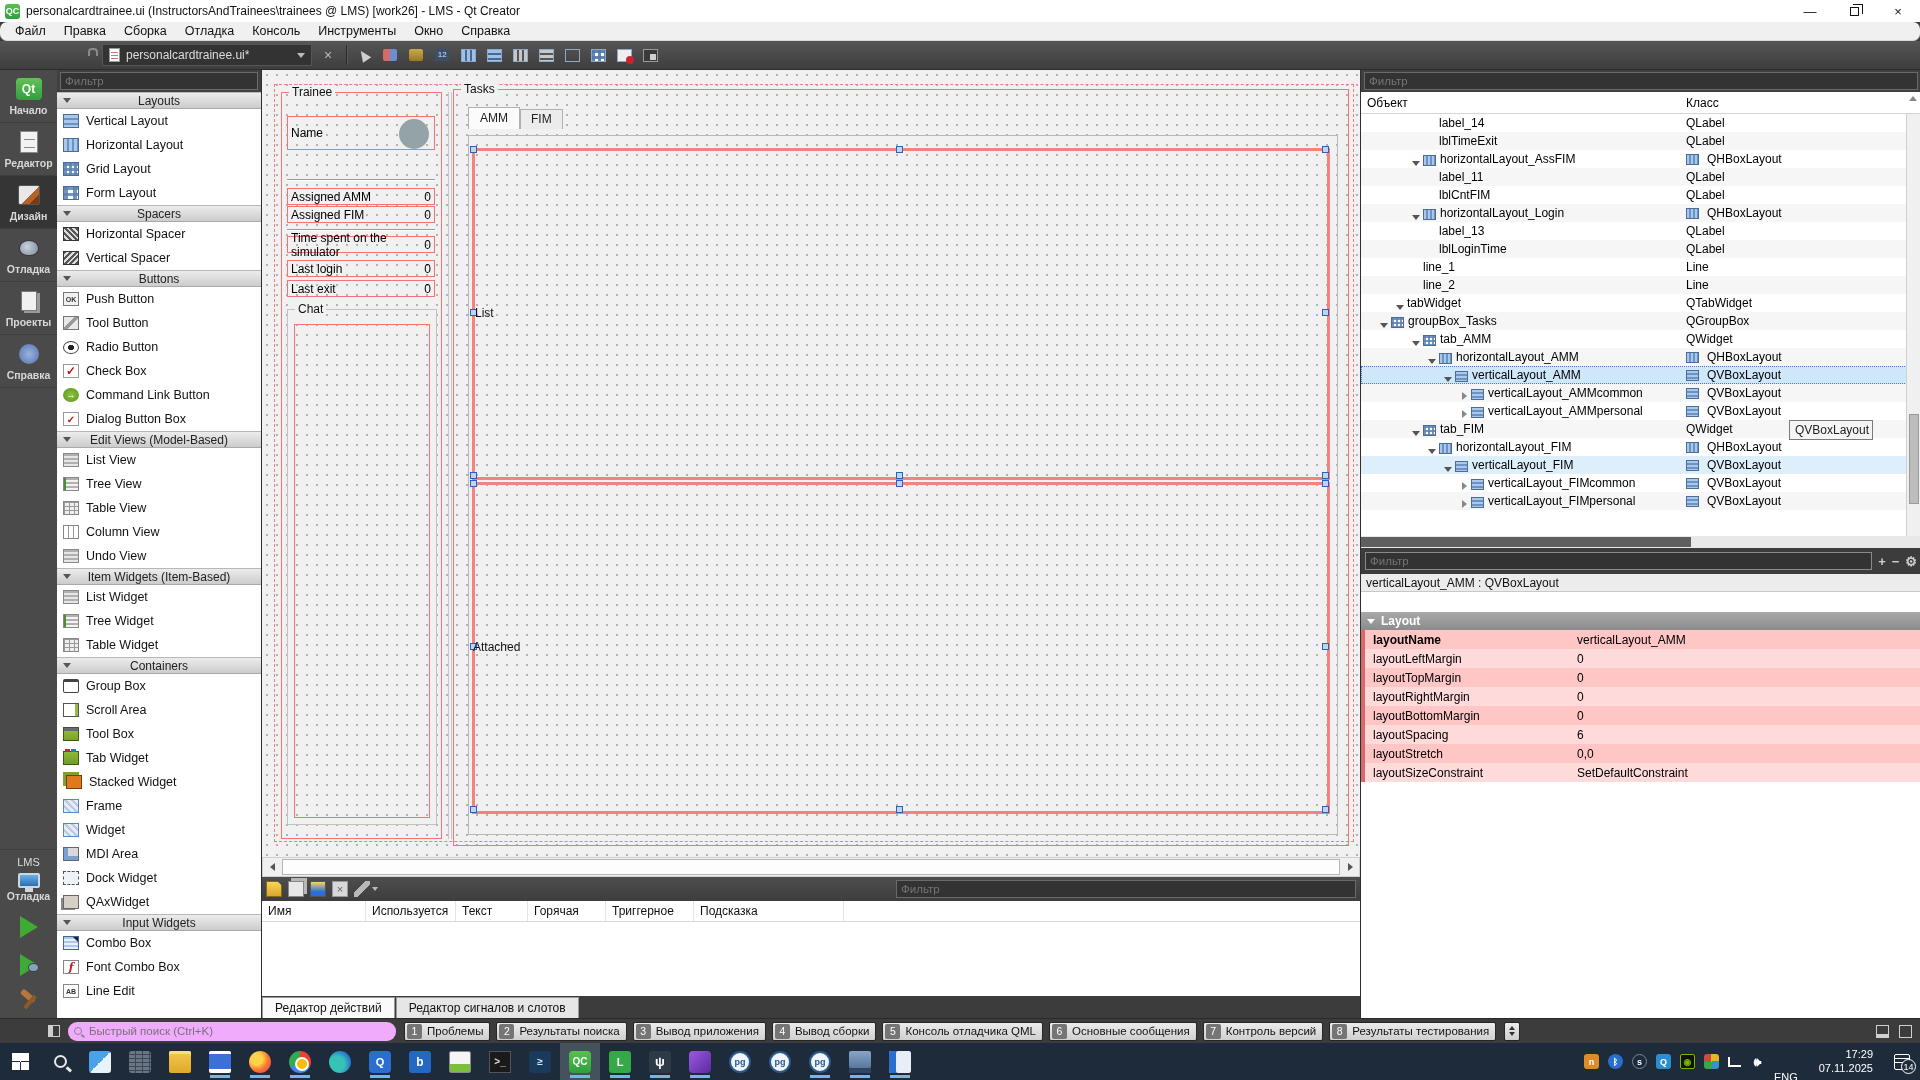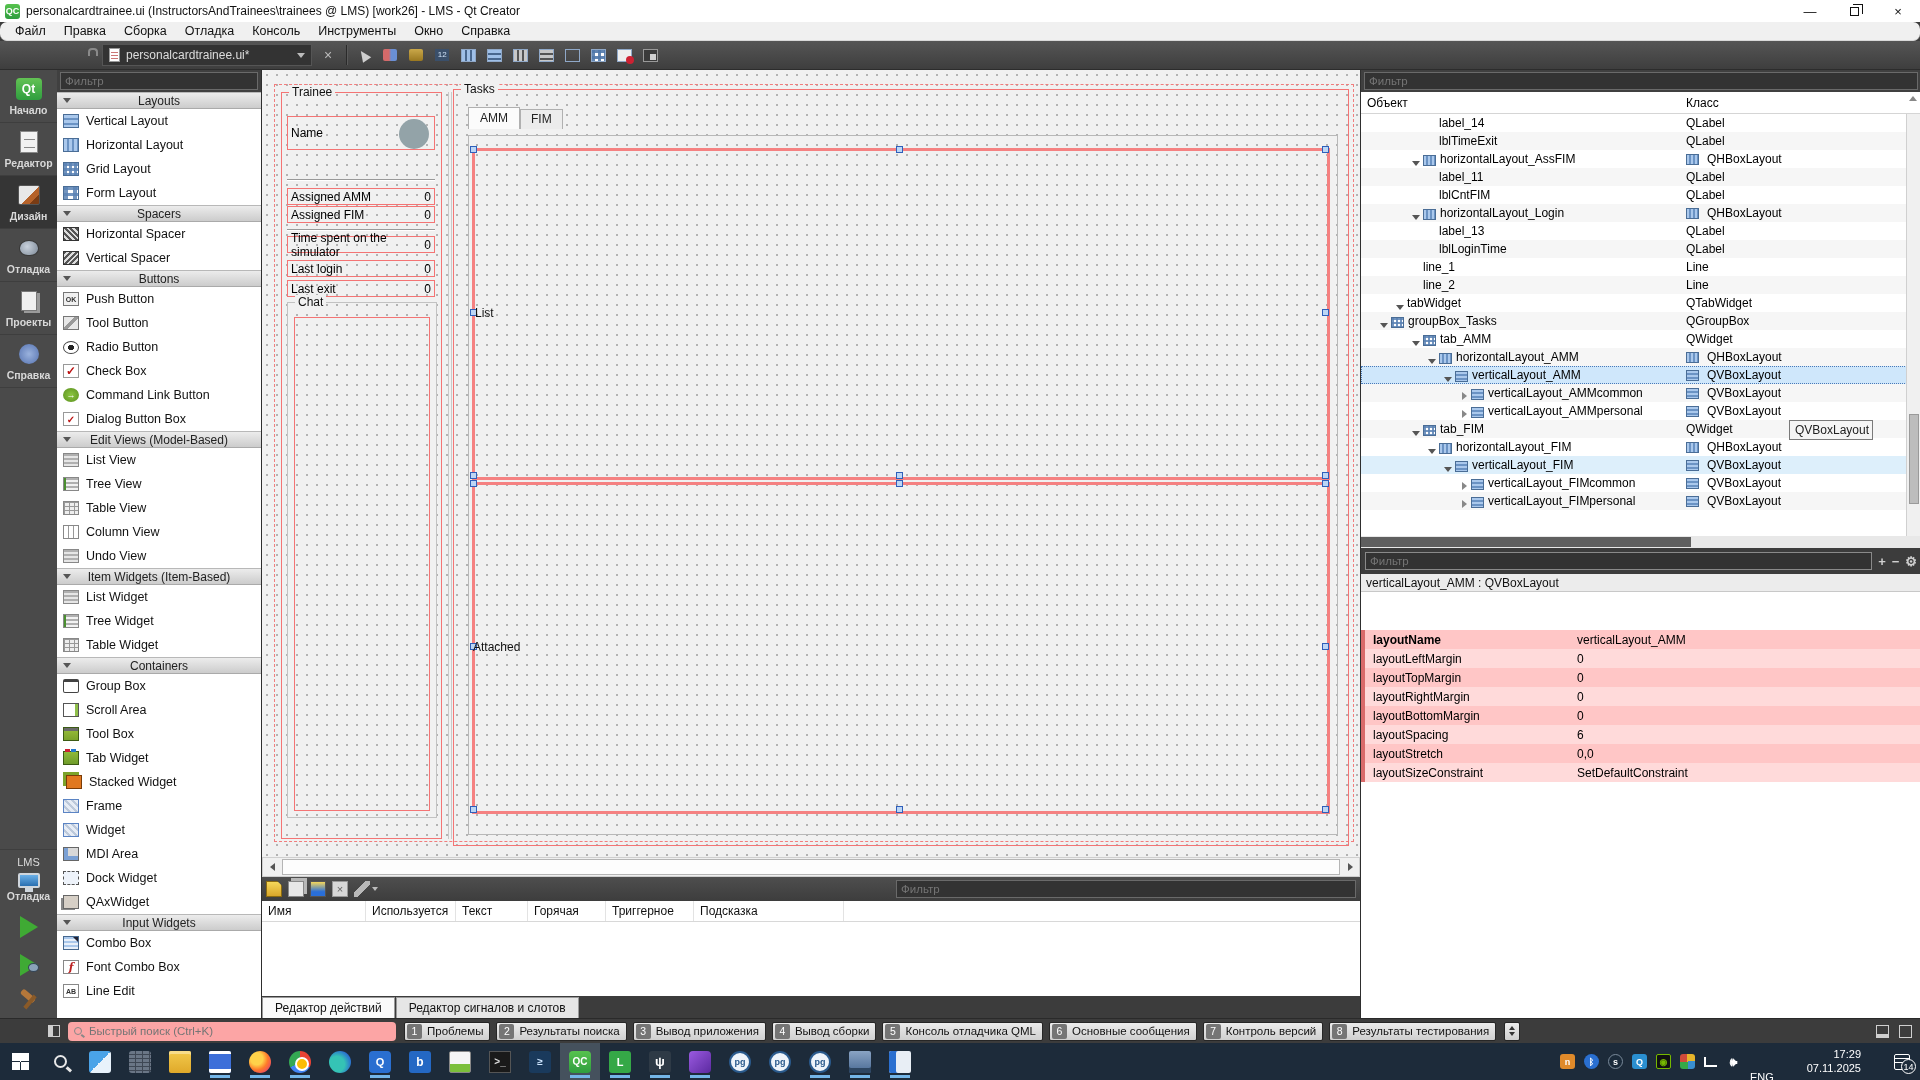--- a/index.html
+++ b/index.html
@@ -116,21 +116,21 @@
   .canvas{position:absolute;left:0;top:0;width:1098px;height:787px;background-color:#f1f1f1;background-image:radial-gradient(circle,#b3b3b3 1px,transparent 1.4px);background-size:10px 10px;overflow:hidden;}
   .form-dashed{position:absolute;left:12px;top:14px;width:1080px;height:758px;border:1px dashed #f27d7d;}
   .redbox{border:1px solid #f47474;position:absolute;background:transparent;}
   .grouptitle{position:absolute;top:-8px;left:7px;background:#f1f1f1;padding:0 3px;font-size:12px;color:#111;}
   .trainee{left:19px;top:22px;width:161px;height:747px;}
   .namebox{left:5px;top:23px;width:148px;height:34px;display:flex;align-items:center;}
   .namebox .lbl{margin-left:3px;font-size:12px;}
   .avatar{position:absolute;right:5px;top:2px;width:30px;height:30px;border-radius:50%;background:#93a3a8;}
   .hline{position:absolute;left:5px;width:148px;height:2px;border-top:1px solid #9a9a9a;border-bottom:1px solid #fff;}
   .fieldrow{position:absolute;left:5px;width:148px;height:17px;border:1px solid #f47474;display:flex;align-items:center;justify-content:space-between;padding:0 3px;font-size:12px;}
-  .chatgroup{position:absolute;left:5px;top:209px;width:150px;height:516px;border:1px solid #c2c2c2;}
+  .chatgroup{position:absolute;left:5px;top:216px;width:150px;height:516px;border:1px solid #c2c2c2;}
   .chatgroup .grouptitle{background:#f1f1f1;}
   .chatinner{position:absolute;left:6px;top:14px;width:136px;height:494px;border:1px solid #f47474;}
   .vsep{position:absolute;top:22px;height:747px;width:1px;background:#c9c9c9;}
   .tasks{left:191px;top:19px;width:896px;height:757px;}
   .tabbar{position:absolute;left:14px;top:19px;height:20px;display:flex;align-items:flex-end;}
   .tab{border:1px solid #b0b0b0;border-bottom:none;padding:2px 10px 3px;font-size:12px;background:#ececec;color:#222;}
   .tab.active{background:#fbfbfb;padding:3px 11px 4px;position:relative;z-index:2;}
   .tabpane{position:absolute;left:14px;top:45px;width:870px;height:700px;border:1px solid #b8b8b8;}
   .selrect{position:absolute;border:3px solid #f58181;}
   .handle{position:absolute;width:7px;height:7px;background:#bcd6f5;border:1px solid #2f5fba;}
@@ -202,21 +202,21 @@
   .prow .stripe{width:4px;height:100%;background:#d96a6a;flex:0 0 4px;}
   .prow .pname{width:208px;padding-left:8px;}
   .prow .pval{flex:1;padding-left:4px;}
   .prow.odd{background:#ffc6c6;justify-content:space-between;}
   .prow.even{background:#ffdada;}
   .prow .bold{font-weight:bold;}
 
   
   .statusbar{position:absolute;left:0;top:1018px;width:1920px;height:25px;background:#3c3c3c;display:flex;align-items:center;gap:8px;border-top:1px solid #2a2a2a;}
   .sb-toggle{width:12px;height:12px;border:1px solid #cfcfcf;background:linear-gradient(90deg,#cfcfcf 0 4px,transparent 4px);margin-left:48px;}
-  .sb-search{width:328px;height:19px;background:#fca5a5;border-radius:4px;display:flex;align-items:center;padding:0 6px;gap:5px;}
+  .sb-search{width:328px;height:19px;background:#f0abfc;border-radius:9px;display:flex;align-items:center;padding:0 6px;gap:5px;}
   .sb-search .mag{width:8px;height:8px;border:1.5px solid #888;border-radius:50%;position:relative;flex:0 0 8px;}
   .sb-search .mag:after{content:"";position:absolute;left:6px;top:7px;width:4px;height:1.5px;background:#888;transform:rotate(40deg);}
   .sb-search input{border:none;outline:none;flex:1;font-size:11.5px;color:#555;background:transparent;}
   .sb-pane{display:flex;align-items:center;gap:5px;background:linear-gradient(#ececec,#cfcfcf);border:1px solid #262626;border-radius:2px;height:19px;padding:0 6px 0 2px;font-size:11.5px;color:#111;}
   .sb-num{background:#757575;color:#fff;font-size:10.5px;width:15px;height:15px;text-align:center;line-height:15px;border-radius:2px;}
   .sb-spin{display:flex;flex-direction:column;gap:2px;background:linear-gradient(#ececec,#cfcfcf);border:1px solid #262626;border-radius:2px;height:19px;width:16px;align-items:center;justify-content:center;}
   .sb-spin i{width:0;height:0;border-left:3px solid transparent;border-right:3px solid transparent;}
   .sb-spin .up{border-bottom:4px solid #333;}
   .sb-spin .dn{border-top:4px solid #333;}
   .sb-right{margin-left:auto;display:flex;gap:10px;margin-right:8px;}
@@ -256,21 +256,21 @@
   .tray-ico{width:15px;height:15px;display:flex;align-items:center;justify-content:center;font-size:9px;font-weight:bold;color:#fff;}
   .ty-vault{background:#e08a2a;border-radius:3px;}
   .ty-bt{background:#2a6fd0;border-radius:50%;}
   .ty-steam{background:#1a2a3a;border:1px solid #7a8a9a;border-radius:50%;}
   .ty-q{background:#2a8fd0;border-radius:3px;}
   .ty-nv{background:#111;border:1px solid #76b900;color:#76b900;border-radius:2px;}
   .ty-def{background:conic-gradient(#e8b52a 0 90deg,#3a8fd0 90deg 180deg,#35a847 180deg 270deg,#d04a3a 270deg);border-radius:3px;}
   .ty-net{border-bottom:2px solid #fff;border-left:2px solid #fff;width:13px;height:10px;}
   .ty-vol{color:#fff;font-size:12px;}
   .tb-lang{font-size:11px;color:#fff;margin-top:31px;}
-  .tb-clock{font-size:11px;color:#fff;text-align:right;line-height:1.25;margin:0 24px;}
+  .tb-clock{font-size:11px;color:#fff;text-align:right;line-height:1.25;margin:0 12px;}
   .tb-notif{position:relative;width:16px;height:16px;border:1.5px solid #fff;border-radius:2px;margin-right:10px;background:linear-gradient(transparent 0 3px,#fff 3px 4px,transparent 4px 7px,#fff 7px 8px,transparent 8px);}
   .tb-badge{position:absolute;right:-7px;bottom:-5px;width:15px;height:15px;border:1px solid #fff;border-radius:50%;background:#1d2b3a;color:#fff;font-size:9px;text-align:center;line-height:14px;}
 </style>
 </head>
 <body>
 
 <div id="root">
 
   <div class="titlebar">
     <div class="app-ico">QC</div>
@@ -961,20 +961,24 @@
       </div>
     <div class="tooltip" style="top: 350px;">QVBoxLayout</div>
 
     <div class="pe-filter">
       <input placeholder="Фильтр" style="">
       <span class="pe-tool">+</span>
       <span class="pe-tool">−</span>
       <span class="pe-tool">⚙</span>
     </div>
     <div class="pe-objbar">verticalLayout_AMM : QVBoxLayout</div>
+    <div class="pe-section">
+      <span class="chev"></span>
+      <span>Layout</span>
+    </div>
     <div class="props" id="props">
         <div class="prow odd">
           <span class="stripe"></span>
           <span class="pname bold">layoutName</span>
           <span class="pval">verticalLayout_AMM</span>
         </div>
         <div class="prow even">
           <span class="stripe"></span>
           <span class="pname">layoutLeftMargin</span>
           <span class="pval">0</span>

